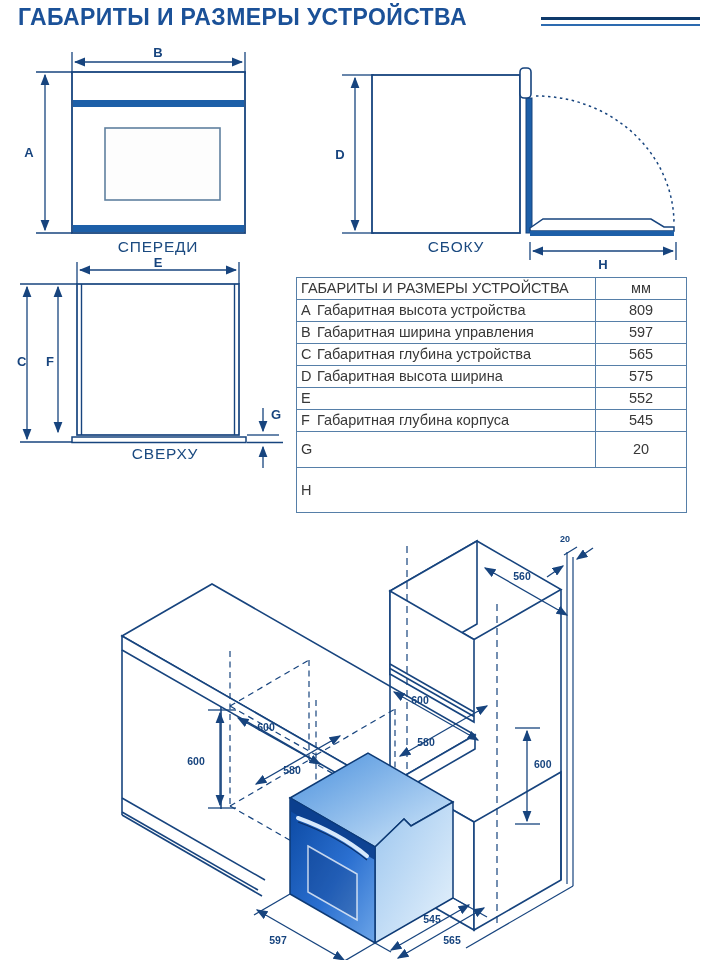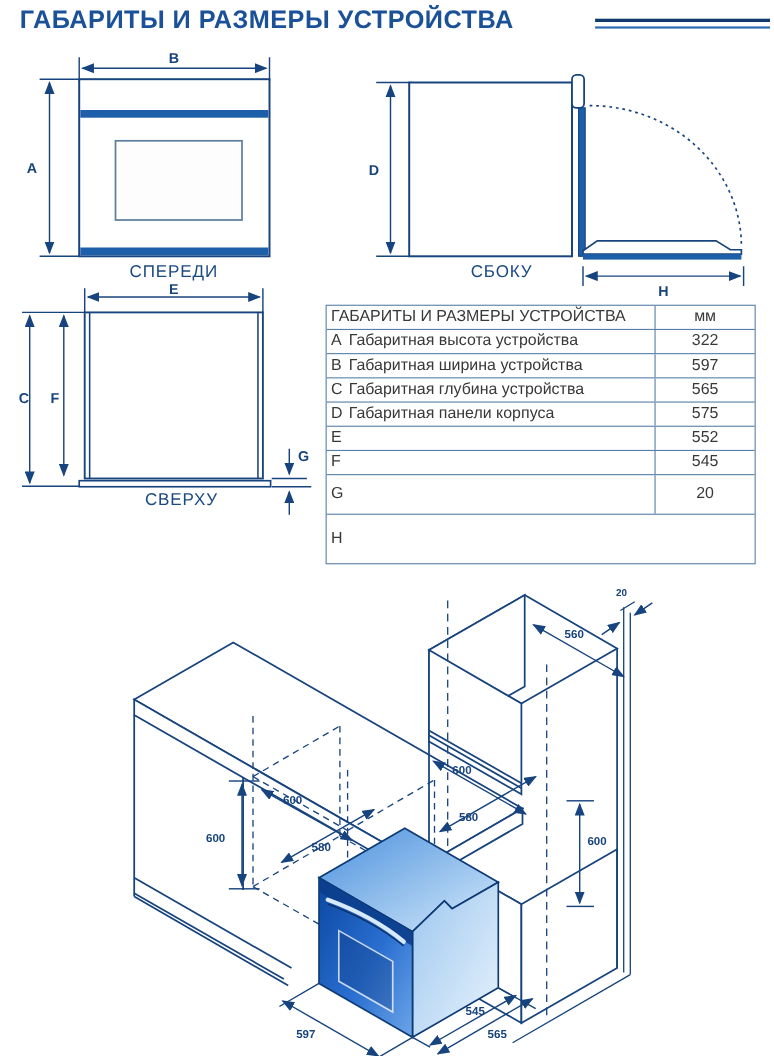--- a/index.html
+++ b/index.html
@@ -117,52 +117,53 @@
     <div class="tname">
         <span class="tlabel" style="padding-left:0">ГАБАРИТЫ И РАЗМЕРЫ УСТРОЙСТВА</span>
       </div>
     <div class="tval">мм</div>
   </div>
   <div class="trow h22">
     <div class="tname">
         <span class="tkey">A</span>
         <span class="tlabel">Габаритная высота устройства</span>
       </div>
-    <div class="tval">322</div>
+    <div class="tval">809</div>
   </div>
   <div class="trow h22">
     <div class="tname">
         <span class="tkey">B</span>
-        <span class="tlabel">Габаритная ширина устройства</span>
+        <span class="tlabel">Габаритная ширина управления</span>
       </div>
     <div class="tval">597</div>
   </div>
   <div class="trow h22">
     <div class="tname">
         <span class="tkey">C</span>
         <span class="tlabel">Габаритная глубина устройства</span>
       </div>
     <div class="tval">565</div>
   </div>
   <div class="trow h22">
     <div class="tname">
         <span class="tkey">D</span>
-        <span class="tlabel">Габаритная панели корпуса</span>
+        <span class="tlabel">Габаритная высота ширина</span>
       </div>
     <div class="tval">575</div>
   </div>
   <div class="trow h22">
     <div class="tname">
         <span class="tkey">E</span>
       </div>
     <div class="tval">552</div>
   </div>
   <div class="trow h22">
     <div class="tname">
         <span class="tkey">F</span>
+        <span class="tlabel">Габаритная глубина корпуса</span>
       </div>
     <div class="tval">545</div>
   </div>
   <div class="trow h36">
     <div class="tname">
         <span class="tkey">G</span>
       </div>
     <div class="tval">20</div>
   </div>
   <div class="trow h45">

